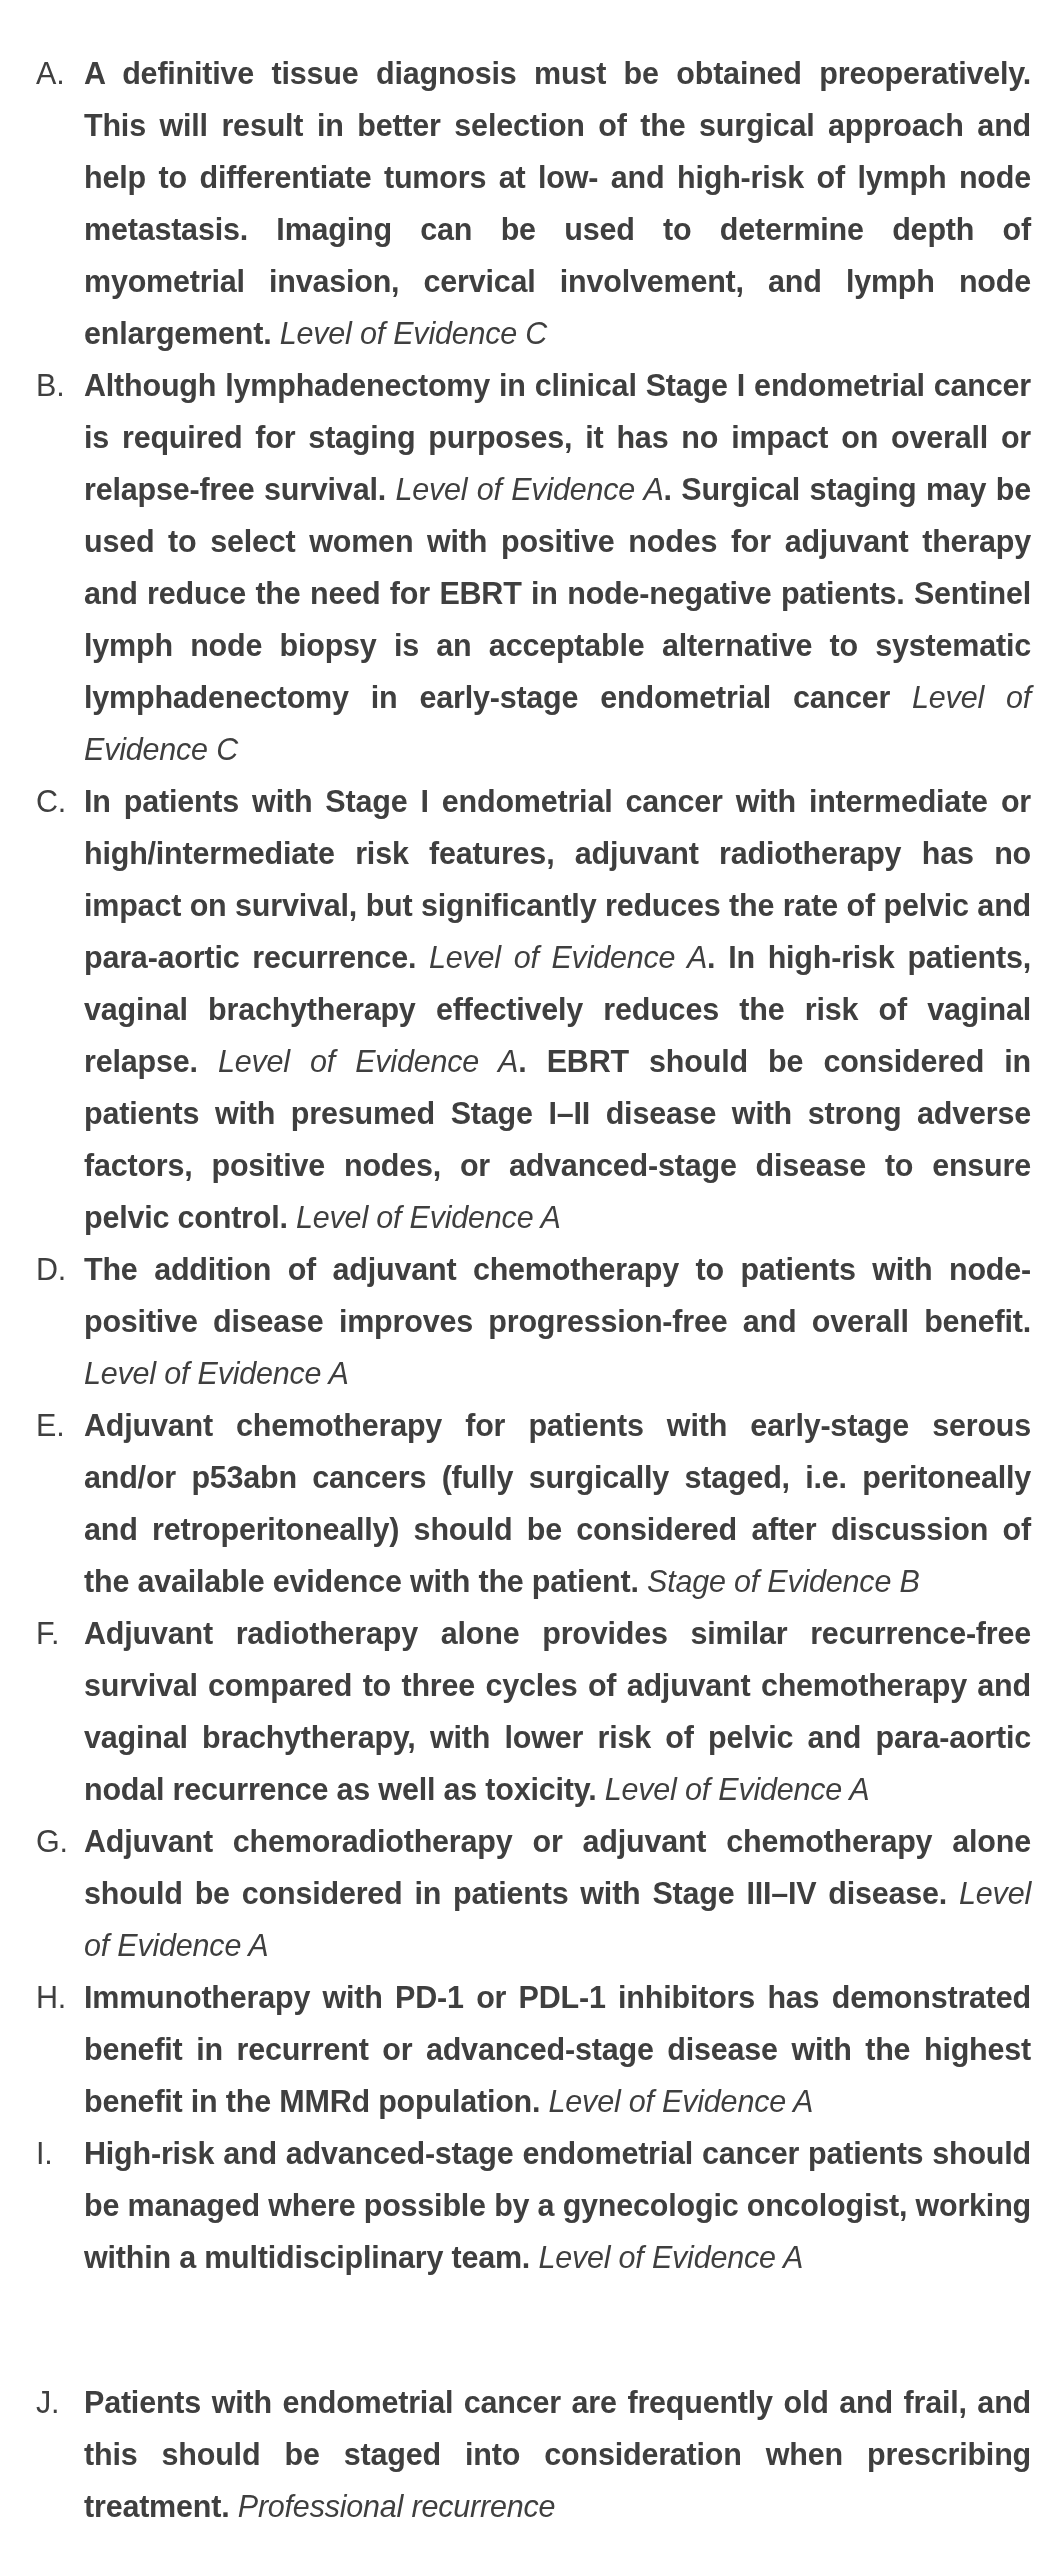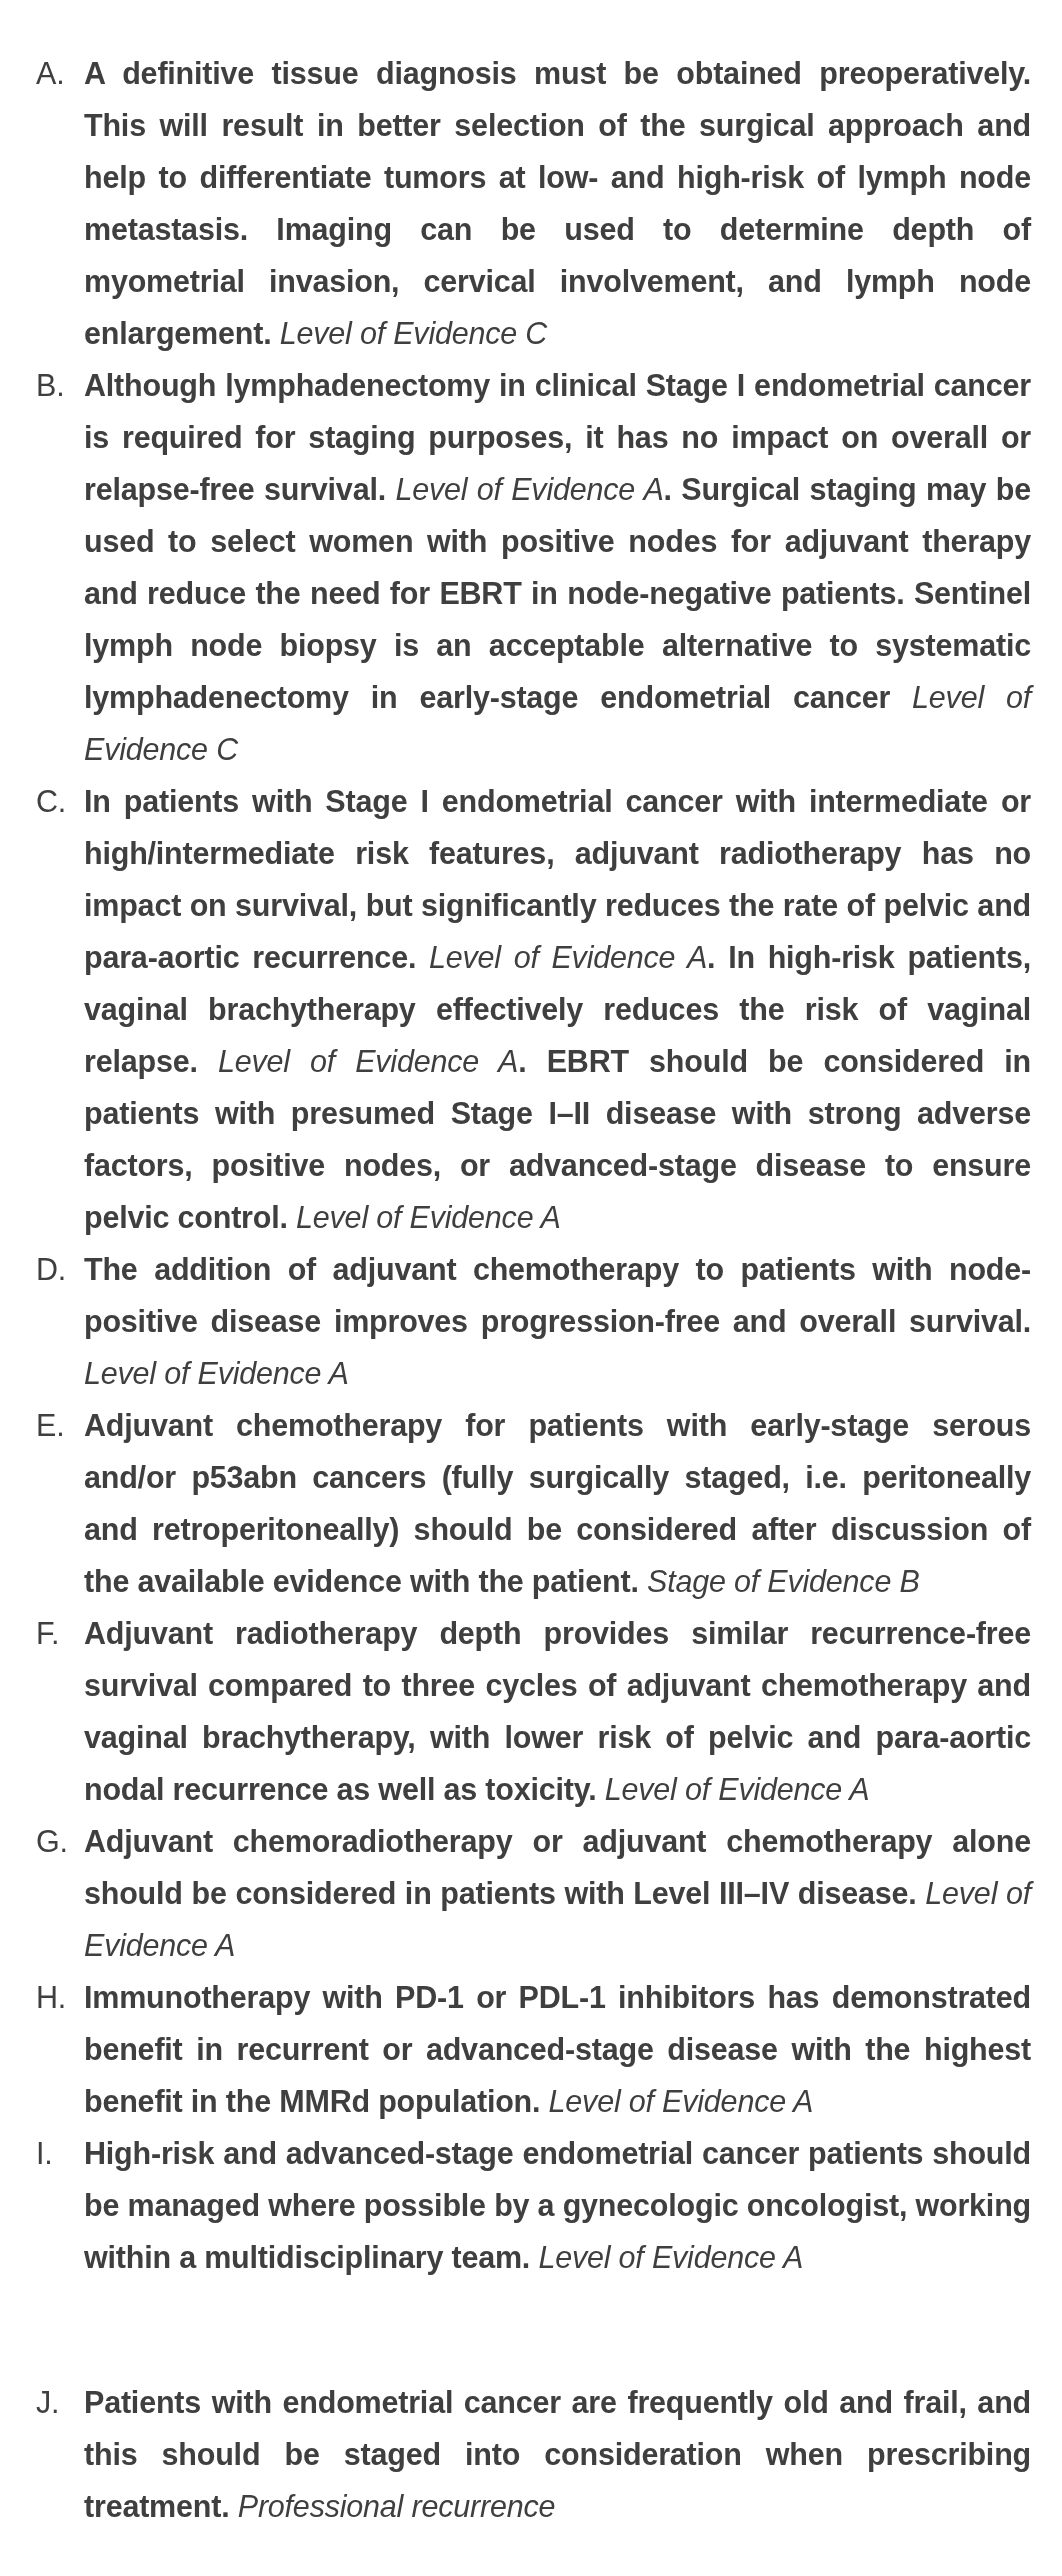--- a/index.html
+++ b/index.html
@@ -59,33 +59,33 @@
 
   <div class="item">
     <span class="label">B.</span><span><span class="rg">Although lymphadenectomy in clinical Stage I endometrial cancer is required for staging purposes, it has no impact on overall or relapse-free survival. </span><span class="it">Level of Evidence A</span><span class="rg">. Surgical staging may be used to select women with positive nodes for adjuvant therapy and reduce the need for EBRT in node-negative patients. Sentinel lymph node biopsy is an acceptable alternative to systematic lymphadenectomy in early-stage endometrial cancer </span><span class="it">Level of Evidence C</span></span>
   </div>
 
   <div class="item">
     <span class="label">C.</span><span><span class="rg">In patients with Stage I endometrial cancer with intermediate or high/intermediate risk features, adjuvant radiotherapy has no impact on survival, but significantly reduces the rate of pelvic and para-aortic recurrence. </span><span class="it">Level of Evidence A</span><span class="rg">. In high-risk patients, vaginal brachytherapy effectively reduces the risk of vaginal relapse. </span><span class="it">Level of Evidence A</span><span class="rg">. EBRT should be considered in patients with presumed Stage I–II disease with strong adverse factors, positive nodes, or advanced-stage disease to ensure pelvic control. </span><span class="it">Level of Evidence A</span></span>
   </div>
 
   <div class="item">
-    <span class="label">D.</span><span><span class="rg">The addition of adjuvant chemotherapy to patients with node-positive disease improves progression-free and overall survival. </span><span class="it">Level of Evidence A</span></span>
+    <span class="label">D.</span><span><span class="rg">The addition of adjuvant chemotherapy to patients with node-positive disease improves progression-free and overall benefit. </span><span class="it">Level of Evidence A</span></span>
   </div>
 
   <div class="item">
     <span class="label">E.</span><span><span class="rg">Adjuvant chemotherapy for patients with early-stage serous and/or p53abn cancers (fully surgically staged, i.e. peritoneally and retroperitoneally) should be considered after discussion of the available evidence with the patient. </span><span class="it">Stage of Evidence B</span></span>
   </div>
 
   <div class="item">
-    <span class="label">F.</span><span><span class="rg">Adjuvant radiotherapy depth provides similar recurrence-free survival compared to three cycles of adjuvant chemotherapy and vaginal brachytherapy, with lower risk of pelvic and para-aortic nodal recurrence as well as toxicity. </span><span class="it">Level of Evidence A</span></span>
+    <span class="label">F.</span><span><span class="rg">Adjuvant radiotherapy alone provides similar recurrence-free survival compared to three cycles of adjuvant chemotherapy and vaginal brachytherapy, with lower risk of pelvic and para-aortic nodal recurrence as well as toxicity. </span><span class="it">Level of Evidence A</span></span>
   </div>
 
   <div class="item">
-    <span class="label">G.</span><span><span class="rg">Adjuvant chemoradiotherapy or adjuvant chemotherapy alone should be considered in patients with Level III–IV disease. </span><span class="it">Level of Evidence A</span></span>
+    <span class="label">G.</span><span><span class="rg">Adjuvant chemoradiotherapy or adjuvant chemotherapy alone should be considered in patients with Stage III–IV disease. </span><span class="it">Level of Evidence A</span></span>
   </div>
 
   <div class="item">
     <span class="label">H.</span><span><span class="rg">Immunotherapy with PD-1 or PDL-1 inhibitors has demonstrated benefit in recurrent or advanced-stage disease with the highest benefit in the MMRd population. </span><span class="it">Level of Evidence A</span></span>
   </div>
 
   <div class="item">
     <span class="label">I.</span><span><span class="rg">High-risk and advanced-stage endometrial cancer patients should be managed where possible by a gynecologic oncologist, working within a multidisciplinary team. </span><span class="it">Level of Evidence A</span></span>
   </div>
 

